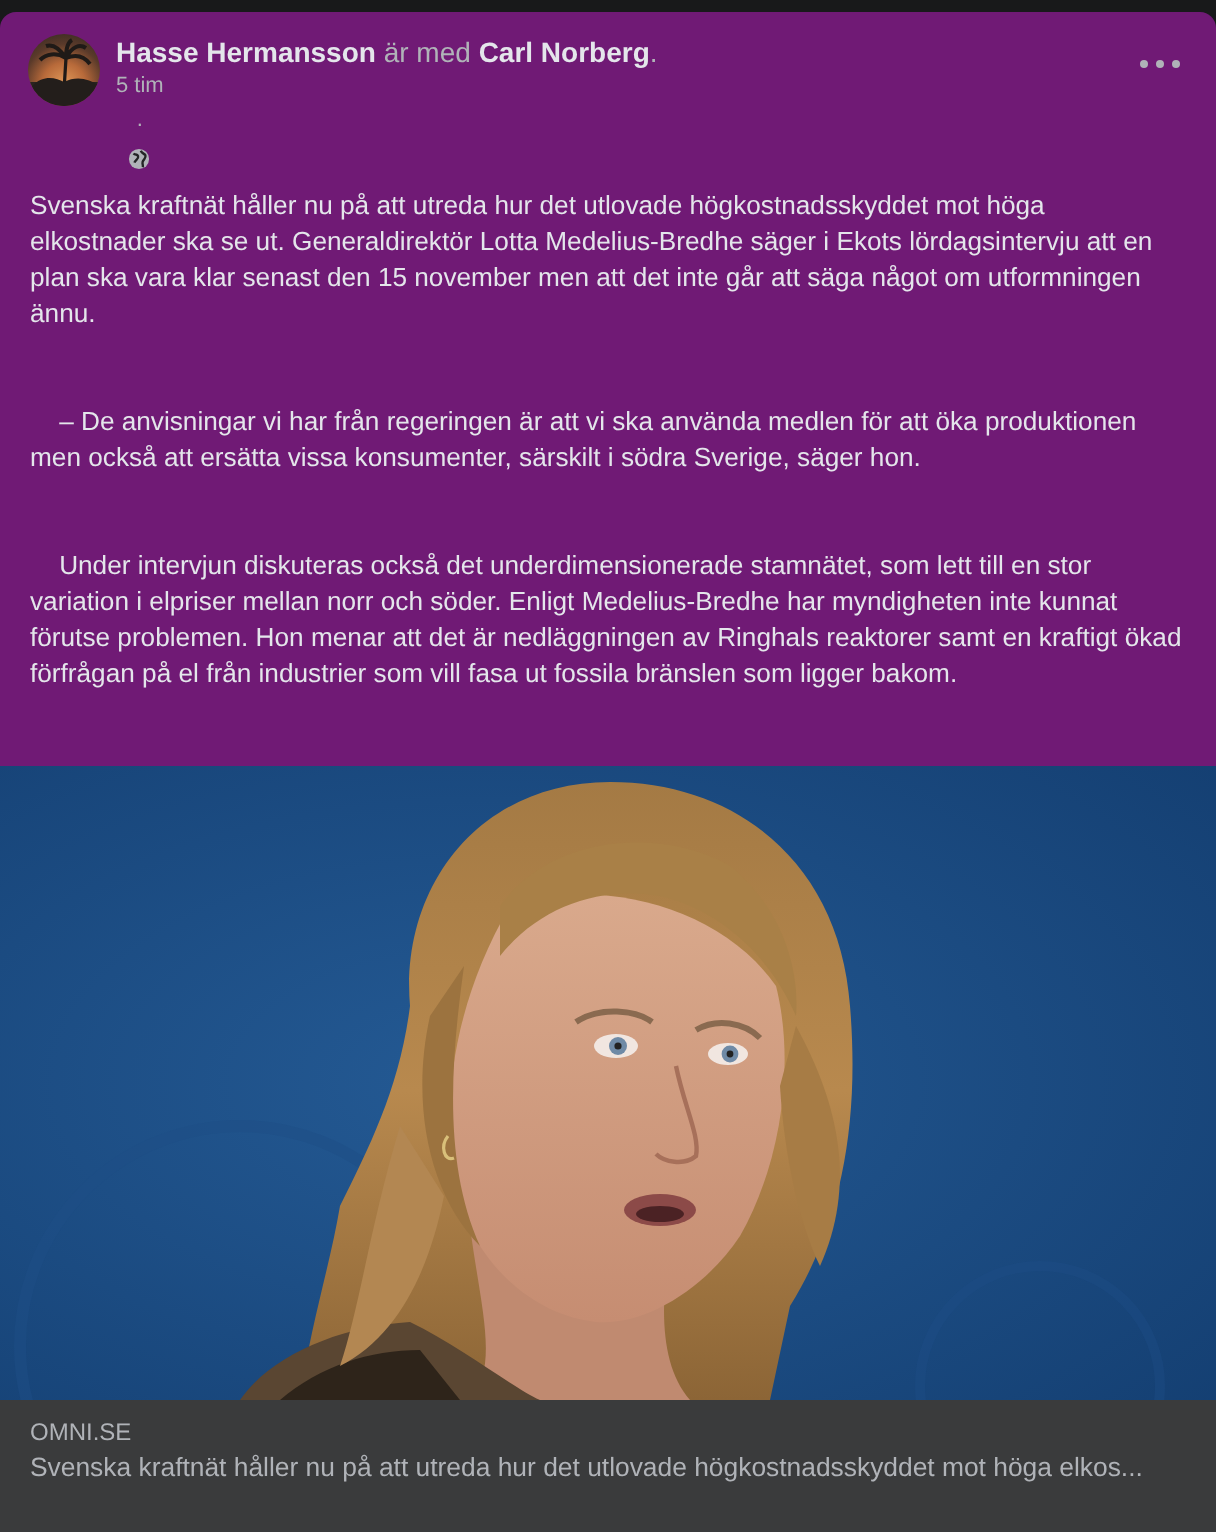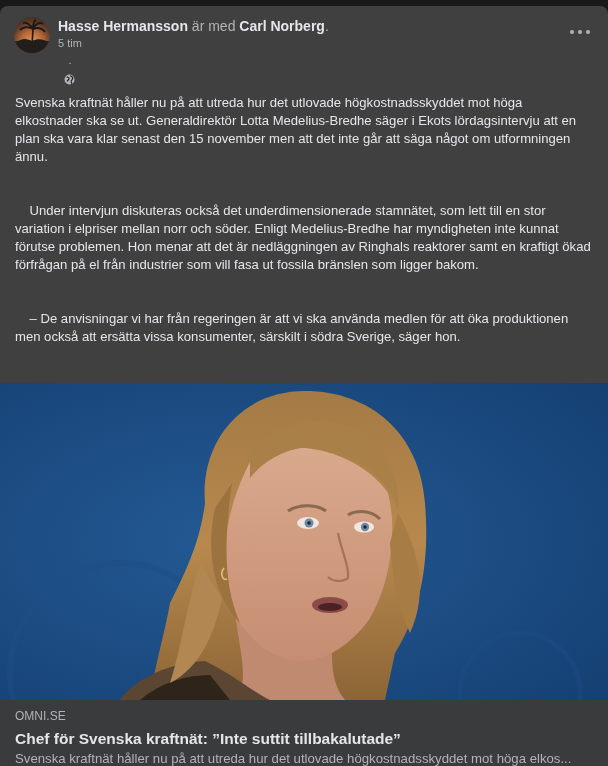--- a/index.html
+++ b/index.html
@@ -4,21 +4,21 @@
 <style>
   html, body { margin: 0; padding: 0; }
   body {
     width: 608px; height: 766px; overflow: hidden;
     background: #18191a;
     font-family: "Liberation Sans", sans-serif;
     color: #e4e6eb;
   }
   .post {
     position: absolute; left: 0; top: 6px; width: 608px; height: 760px;
-    background: #404040;
+    background: #701a75;
     border-radius: 8px 8px 0 0;
     overflow: hidden;
   }
   .header { position: relative; height: 48px; }
   .avatar {
     position: absolute; left: 14px; top: 11px; width: 36px; height: 36px;
     border-radius: 50%; overflow: hidden;
     background: radial-gradient(circle at 50% 70%, #e09a5a 0%, #b86a3a 35%, #5a3a2a 65%, #2a2420 100%);
   }
   .avatar svg { position: absolute; left: 0; top: 0; }
@@ -98,22 +98,22 @@
     </div>
     <div class="more-btn">
       <span></span>
       <span></span>
       <span></span>
     </div>
   </div>
 
   <div class="body-text">
     <p>Svenska kraftnät håller nu på att utreda hur det utlovade högkostnadsskyddet mot höga elkostnader ska se ut. Generaldirektör Lotta Medelius-Bredhe säger i Ekots lördagsintervju att en plan ska vara klar senast den 15 november men att det inte går att säga något om utformningen ännu.</p>
+    <p>    – De anvisningar vi har från regeringen är att vi ska använda medlen för att öka produktionen men också att ersätta vissa konsumenter, särskilt i södra Sverige, säger hon.</p>
     <p>    Under intervjun diskuteras också det underdimensionerade stamnätet, som lett till en stor variation i elpriser mellan norr och söder. Enligt Medelius-Bredhe har myndigheten inte kunnat förutse problemen. Hon menar att det är nedläggningen av Ringhals reaktorer samt en kraftigt ökad förfrågan på el från industrier som vill fasa ut fossila bränslen som ligger bakom.</p>
-    <p>    – De anvisningar vi har från regeringen är att vi ska använda medlen för att öka produktionen men också att ersätta vissa konsumenter, särskilt i södra Sverige, säger hon.</p>
     <p>    – Vi har inte suttit tillbakalutade. Det har inte funnits ett stort behov att bygga ut stamnätet tidigare.</p>
     <div class="gap"></div>
     <p>Har svenska befolkningen råd med Generaldirektörer som Lotta Medelius-Bredhe. Om hon nu inte suttit bakåtlutad.</p>
     <p>vad har hon då gjort. ?</p>
     <p>Förmodligen bara det hon blivit tillsagd att göra.</p>
     <p class="emojis">🍿🍿🍿</p>
   </div>
 
   <div class="link-card">
     <div class="link-image">
@@ -165,17 +165,16 @@
         <ellipse cx="330" cy="224" rx="12" ry="4" fill="#4b2224"></ellipse>
 
         <path d="M224 185 C220 190 222 198 227 196" stroke="#d9c07a" stroke-width="1.6" fill="none"></path>
 
         <path d="M200 180 C185 230 180 270 170 300 C200 285 215 250 222 215 Z" fill="#b38752"></path>
         <path d="M398 130 C420 170 428 210 410 250 C400 230 392 195 390 160 Z" fill="#a77c45"></path>
       </svg>
     </div>
     <div class="link-info">
       <div class="link-domain">OMNI.SE</div>
-      <div class="link-title">Chef för Svenska kraftnät: ”Inte suttit tillbakalutade”</div>
       <div class="link-desc">Svenska kraftnät håller nu på att utreda hur det utlovade högkostnadsskyddet mot höga elkos...</div>
     </div>
   </div>
 </div>
 
 </body></html>

